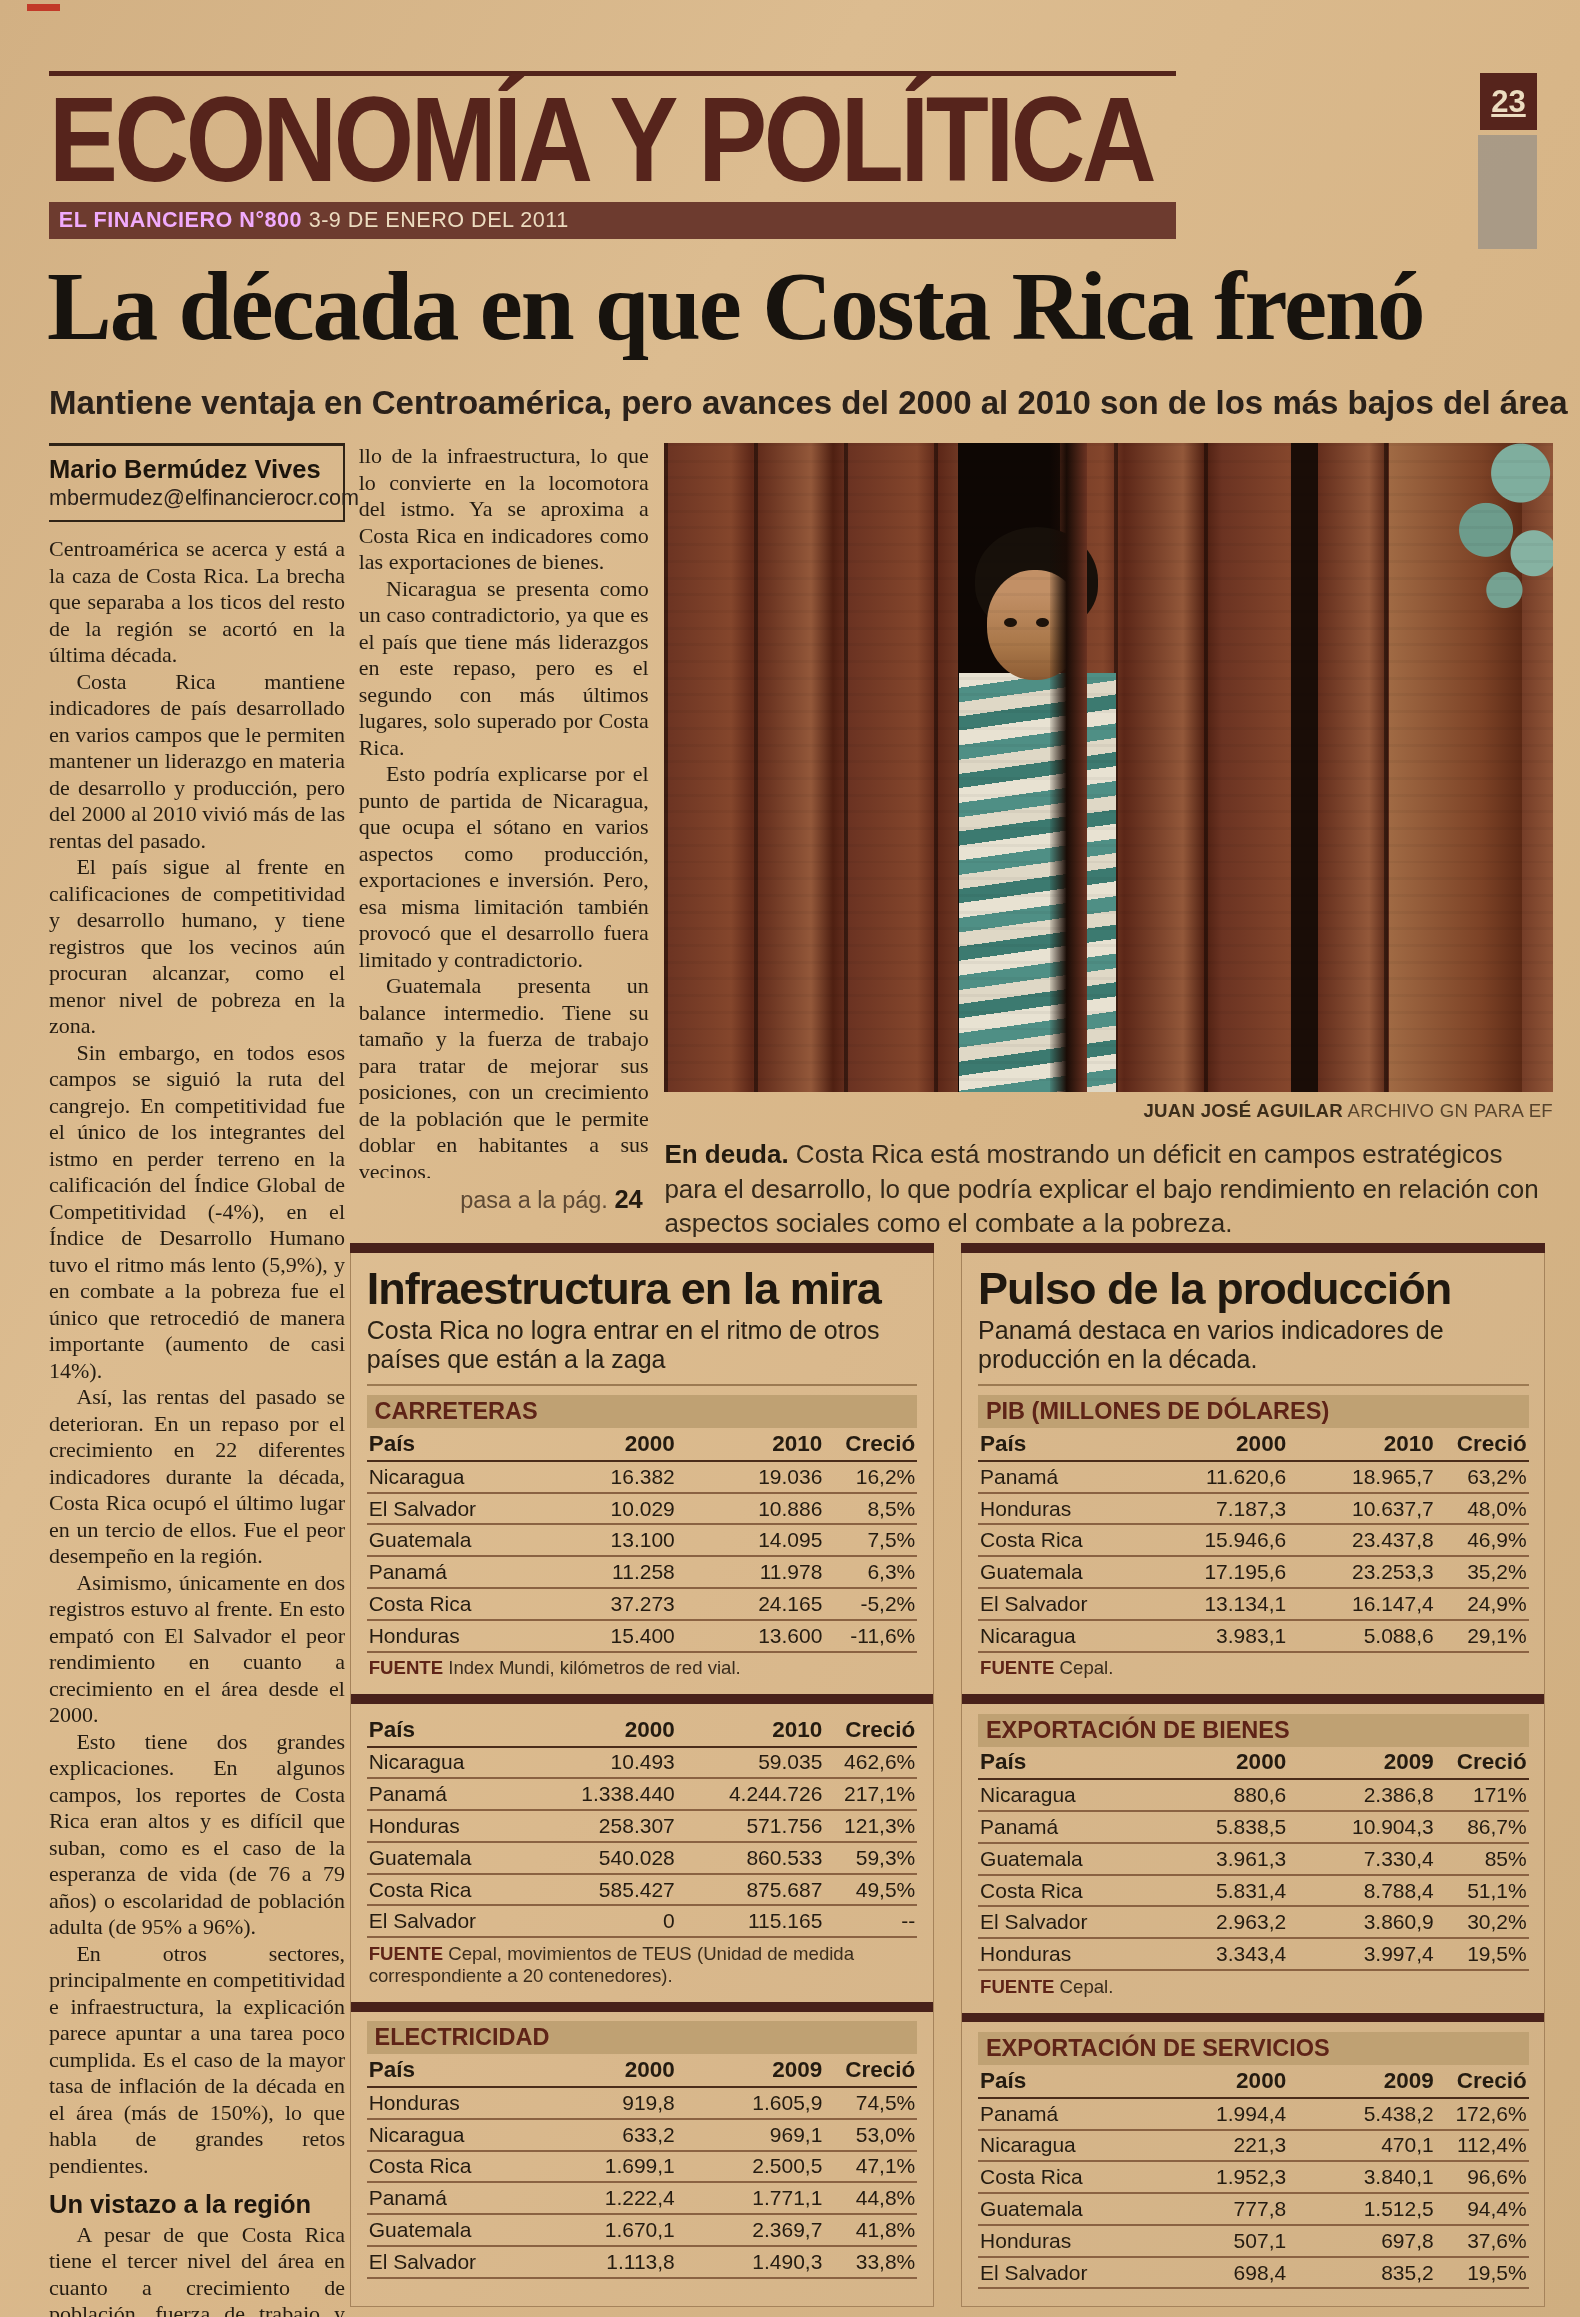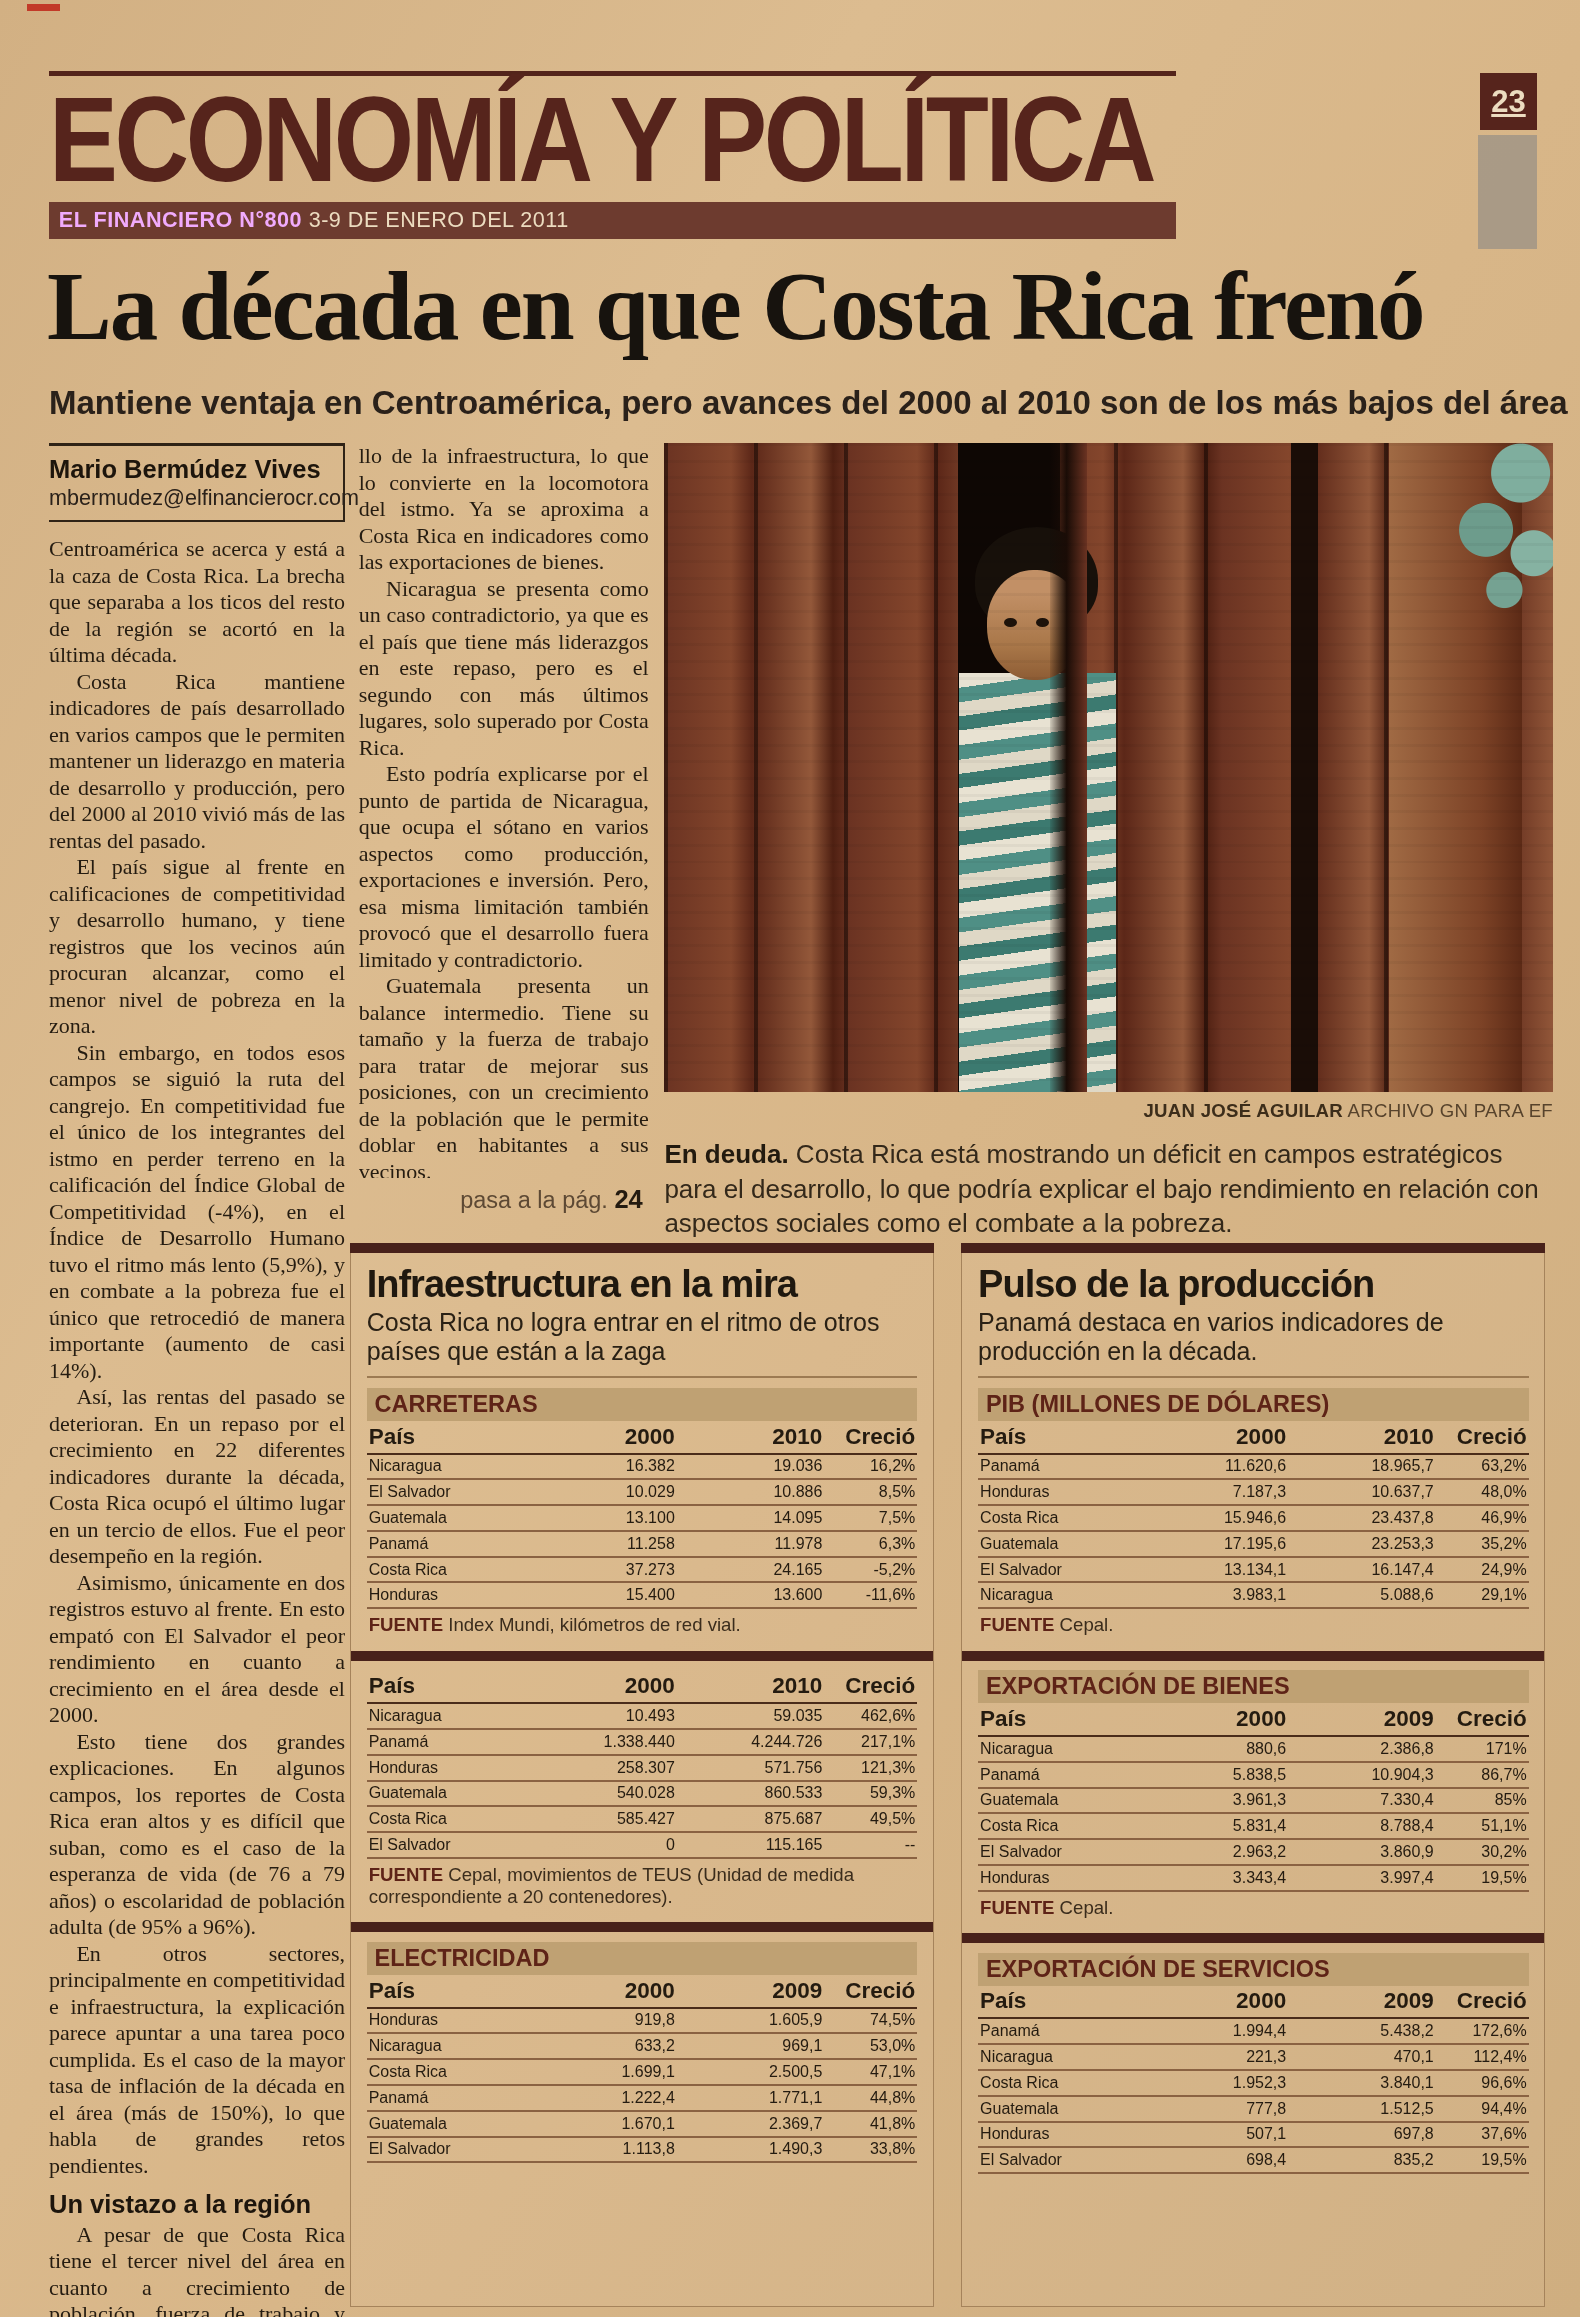--- a/index.html
+++ b/index.html
@@ -80,25 +80,25 @@
   .photo-caption{font-family:"Liberation Sans",sans-serif;font-size:26px;line-height:1.32;
                  color:#33281a;margin-top:15.7px;width:100%;}
   .photo-caption b{color:#221a0f;}
 
   
   .tables-row{position:absolute;left:350px;top:1243px;width:1202px;display:flex;gap:27.4px;}
   .infobox{width:584px;flex:0 0 auto;font-family:"Liberation Sans",sans-serif;}
   .ib-topbar{height:9.8px;background:#48211a;}
   .ib-inner{border:1px solid #a5835b;border-top:none;padding:11.8px 15.7px 0;height:1041px;overflow:hidden;
             background:rgba(255,245,225,.06);}
-  .ib-title{font-size:38px;font-weight:bold;color:#1f180f;letter-spacing:-1px;line-height:1.05;}
+  .ib-title{font-size:45px;font-weight:bold;color:#1f180f;letter-spacing:-1px;line-height:1.05;}
   .ib-sub{font-size:25px;color:#2a2115;margin:3.9px 0 9.8px;border-bottom:2px solid #9c7a52;padding-bottom:9.8px;}
   .t-band{background:#bfa173;color:#5e2317;font-weight:bold;font-size:23.5px;padding:2.9px 7.8px;margin-top:2px;}
   .t-row{display:grid;grid-template-columns:33% 23% 27% 17%;border-bottom:2px solid #8a6242;
-         padding:2.9px 2px;font-size:16px;color:#241b10;align-items:baseline;}
+         padding:2.9px 2px;font-size:21px;color:#241b10;align-items:baseline;}
   .t-row div:nth-child(n+2){text-align:right;}
   .t-head{font-weight:bold;font-size:22.5px;border-bottom:2px solid #4a2c1a;}
   .t-fuente{font-size:18.6px;color:#3a2c1c;padding:4.9px 2px 6.9px;}
   .t-fuente b{color:#5e2317;}
   .t-sep{height:9.8px;background:#48211a;margin:7.8px -15.7px 9.8px;}
 </style>
 </head>
 <body>
 
 <div class="page">

